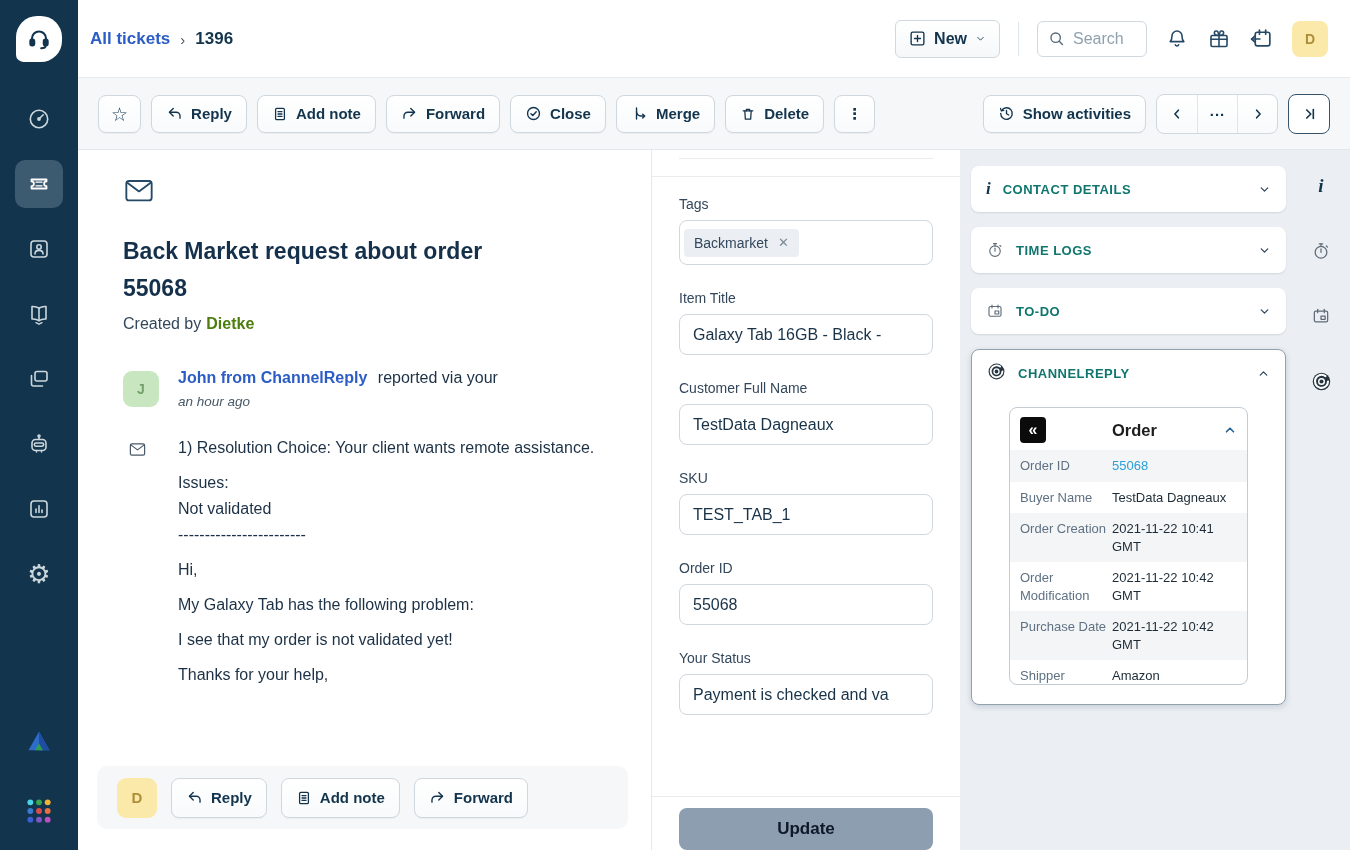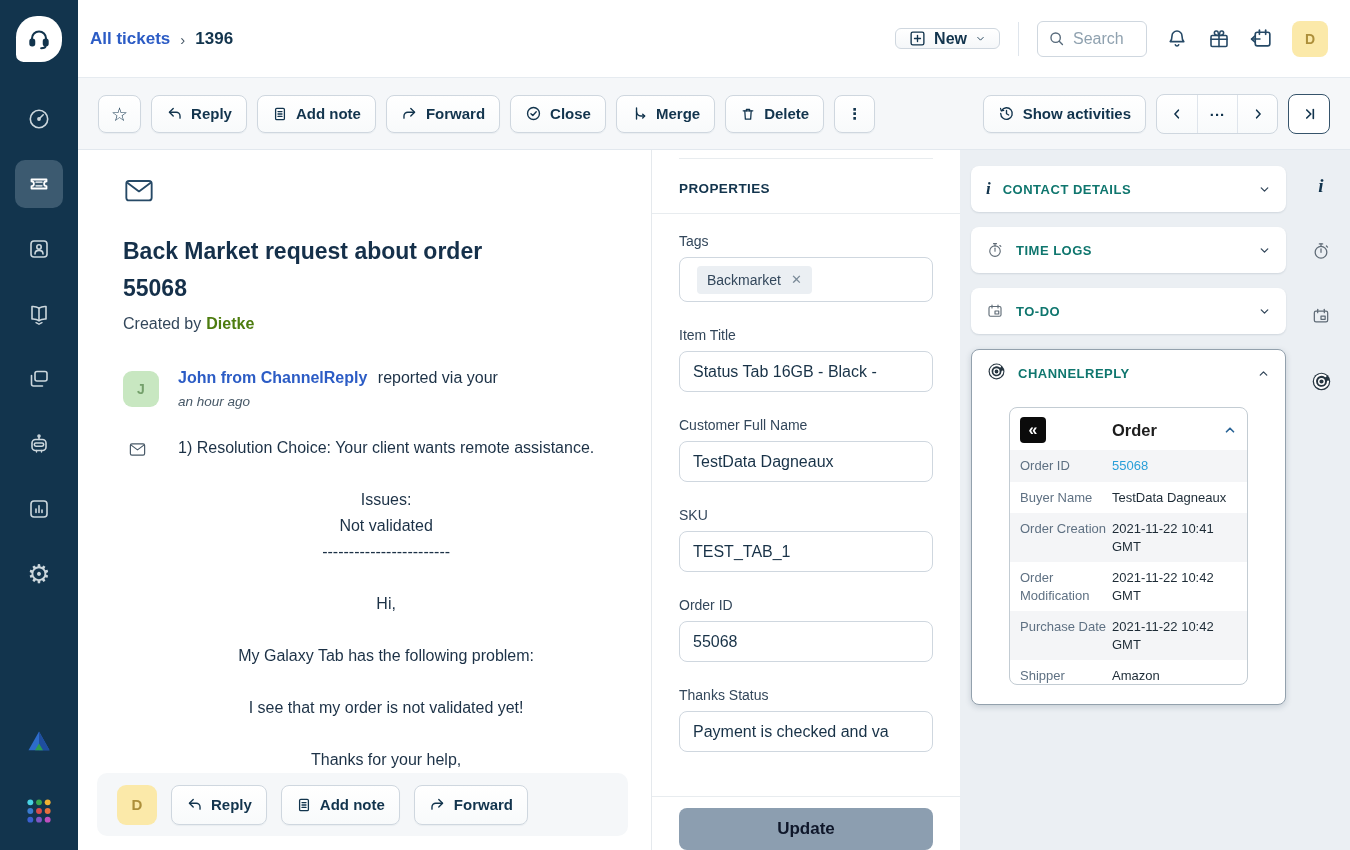--- a/index.html
+++ b/index.html
@@ -19,21 +19,21 @@
 
   
   .main { flex:1; display:flex; flex-direction:column; min-width:0; }
 
   .topbar { height:78px; background:#fff; border-bottom:1px solid #e6ebf0; display:flex; align-items:center; padding:0 22px 0 12px; flex-shrink:0; }
   .breadcrumb { display:flex; align-items:center; gap:10px; font-size:17px; }
   .bc-link { color:#2c5cc5; font-weight:600; cursor:pointer; }
   .bc-sep { color:#475867; font-size:15px; margin-top:1px; }
   .bc-current { color:#12344d; font-weight:600; }
   .topbar-right { margin-left:auto; display:flex; align-items:center; gap:18px; }
-  .new-btn { height:21px; display:inline-flex; align-items:center; gap:8px; padding:0 13px; border:1px solid #cfd7df; border-radius:6px;
+  .new-btn { height:38px; display:inline-flex; align-items:center; gap:8px; padding:0 13px; border:1px solid #cfd7df; border-radius:6px;
              background:linear-gradient(#fff,#f5f7f9); font-size:16px; font-weight:600; color:#12344d; cursor:pointer; }
   .top-div { width:1px; height:34px; background:#dfe5ec; }
   .search-box { width:110px; height:36px; border:1px solid #cfd7df; border-radius:6px; background:#fff; display:flex; align-items:center; gap:8px; padding:0 10px; color:#8fa1af; }
   .search-box span { font-size:16px; }
   .top-ic { color:#264966; display:grid; place-items:center; cursor:pointer; }
   .avatar { border-radius:8px; background:#fbe9a9; color:#ad8f3a; font-weight:700; display:grid; place-items:center; }
   .avatar.top { width:36px; height:36px; font-size:14px; cursor:pointer; }
 
   
   .toolbar { height:72px; background:#f5f7f9; border-bottom:1px solid #e2e8ee; display:flex; align-items:center; padding:0 20px; gap:10px; flex-shrink:0; }
@@ -61,38 +61,38 @@
   .created { margin-top:8px; font-size:16px; color:#33475b; }
   .created b { color:#4d7c0f; margin-left:5px; }
   .convo { display:flex; gap:19px; padding:36px 30px 0 45px; }
   .avatar.j { width:36px; height:36px; font-size:14px; background:#c8e7c1; color:#74a06b; border-radius:9px; margin-top:2px; flex-shrink:0; }
   .sender-name { color:#2c5cc5; font-weight:700; font-size:16px; cursor:pointer; }
   .sender-meta { color:#1c3146; font-size:16px; margin-left:6px; }
   .sent-time { font-style:italic; color:#475867; font-size:13.5px; margin-top:7px; }
   .body-row { display:flex; padding:26px 30px 0 50px; }
   .env-sm { width:50px; flex-shrink:0; color:#475867; padding-top:5px; }
   .email-body { font-size:16px; color:#1c3146; line-height:26px; max-width:455px; }
-  .pg + .pg { margin-top:26px;text-align:center; }
+  .pg + .pg { margin-top:9px; }
   .composer { margin:auto 23px 0 19px; height:63px; background:#f5f7f9; border-radius:10px; display:flex; align-items:center; gap:14px; padding-left:20px; flex-shrink:0; }
   .avatar.d { width:40px; height:40px; font-size:15px; border-radius:9px; }
   .composer .tbtn { height:40px; }
 
   .vdiv { width:1px; background:#e5e9ed; flex-shrink:0; }
 
   
   .props-col { width:308px; flex-shrink:0; display:flex; flex-direction:column; background:#fff; }
   .props-topline { margin:8px 27px 0; border-top:1px solid #e8ecef; }
   .props-title { padding:22px 27px 0; font-size:13.5px; font-weight:700; letter-spacing:.4px; color:#12344d; }
   .props-div { margin-top:17px; border-top:1px solid #e8ecef; }
   .fields { padding:19px 27px 0; flex:1; overflow:hidden; }
   .field { margin-bottom:25px; }
   .field-label { display:block; font-size:14px; color:#33475b; margin-bottom:8px; }
   .finput { height:41px; border:1px solid #cfd7df; border-radius:8px; background:#fff; display:flex; align-items:center;
             padding:0 13px; font-size:16px; color:#183247; white-space:nowrap; overflow:hidden; cursor:text; }
-  .finput.tags { height:45px; padding:0 17px; }
+  .finput.tags { height:45px; padding:0 4px; }
   .chip { background:#ebeff3; border-radius:4px; padding:6px 10px; font-size:14px; color:#33475b; display:inline-flex; align-items:center; gap:10px; }
   .chip-x { color:#7a8a98; font-size:13px; cursor:pointer; }
   .update-sec { border-top:1px solid #e8ecef; padding:11px 27px 0; flex-shrink:0; }
   .update-btn { width:100%; height:42px; border:none; border-radius:8px; background:#8c9eb0; color:#0f172a; font-size:17px; font-weight:700;
                 font-family:"Liberation Sans",sans-serif; cursor:pointer; }
 
   
   .right-panel { flex:1; background:#ebeff3; display:flex; min-width:0; }
   .cards { flex:1; padding:16px 0 0 11px; }
   .card { width:315px; background:#fff; border-radius:8px; box-shadow:0 1px 2px rgba(24,50,71,.13); margin-bottom:15px; }
@@ -444,50 +444,49 @@
             </svg>
             <span>Forward</span>
           </button>
         </div>
       </div>
 
       <div class="vdiv"></div>
 
       <div class="props-col">
         <div class="props-topline"></div>
-        <div class="props-title">PROPERTIES</div>
         <div class="props-div"></div>
         <div class="fields">
           <div class="field">
             <span class="field-label">Tags</span>
             <div class="finput tags">
               <span class="chip">
                 <span>Backmarket</span>
                 <span class="chip-x">✕</span>
               </span>
             </div>
           </div>
           <div class="field">
             <span class="field-label">Item Title</span>
-            <div class="finput">Status Tab 16GB - Black -</div>
+            <div class="finput">Galaxy Tab 16GB - Black -</div>
           </div>
           <div class="field">
             <span class="field-label">Customer Full Name</span>
             <div class="finput">TestData Dagneaux</div>
           </div>
           <div class="field">
             <span class="field-label">SKU</span>
             <div class="finput">TEST_TAB_1</div>
           </div>
           <div class="field">
             <span class="field-label">Order ID</span>
             <div class="finput">55068</div>
           </div>
           <div class="field">
-            <span class="field-label">Thanks Status</span>
+            <span class="field-label">Your Status</span>
             <div class="finput">Payment is checked and va</div>
           </div>
         </div>
         <div class="update-sec">
           <button class="update-btn">Update</button>
         </div>
       </div>
 
       <div class="right-panel">
         <div class="cards">

